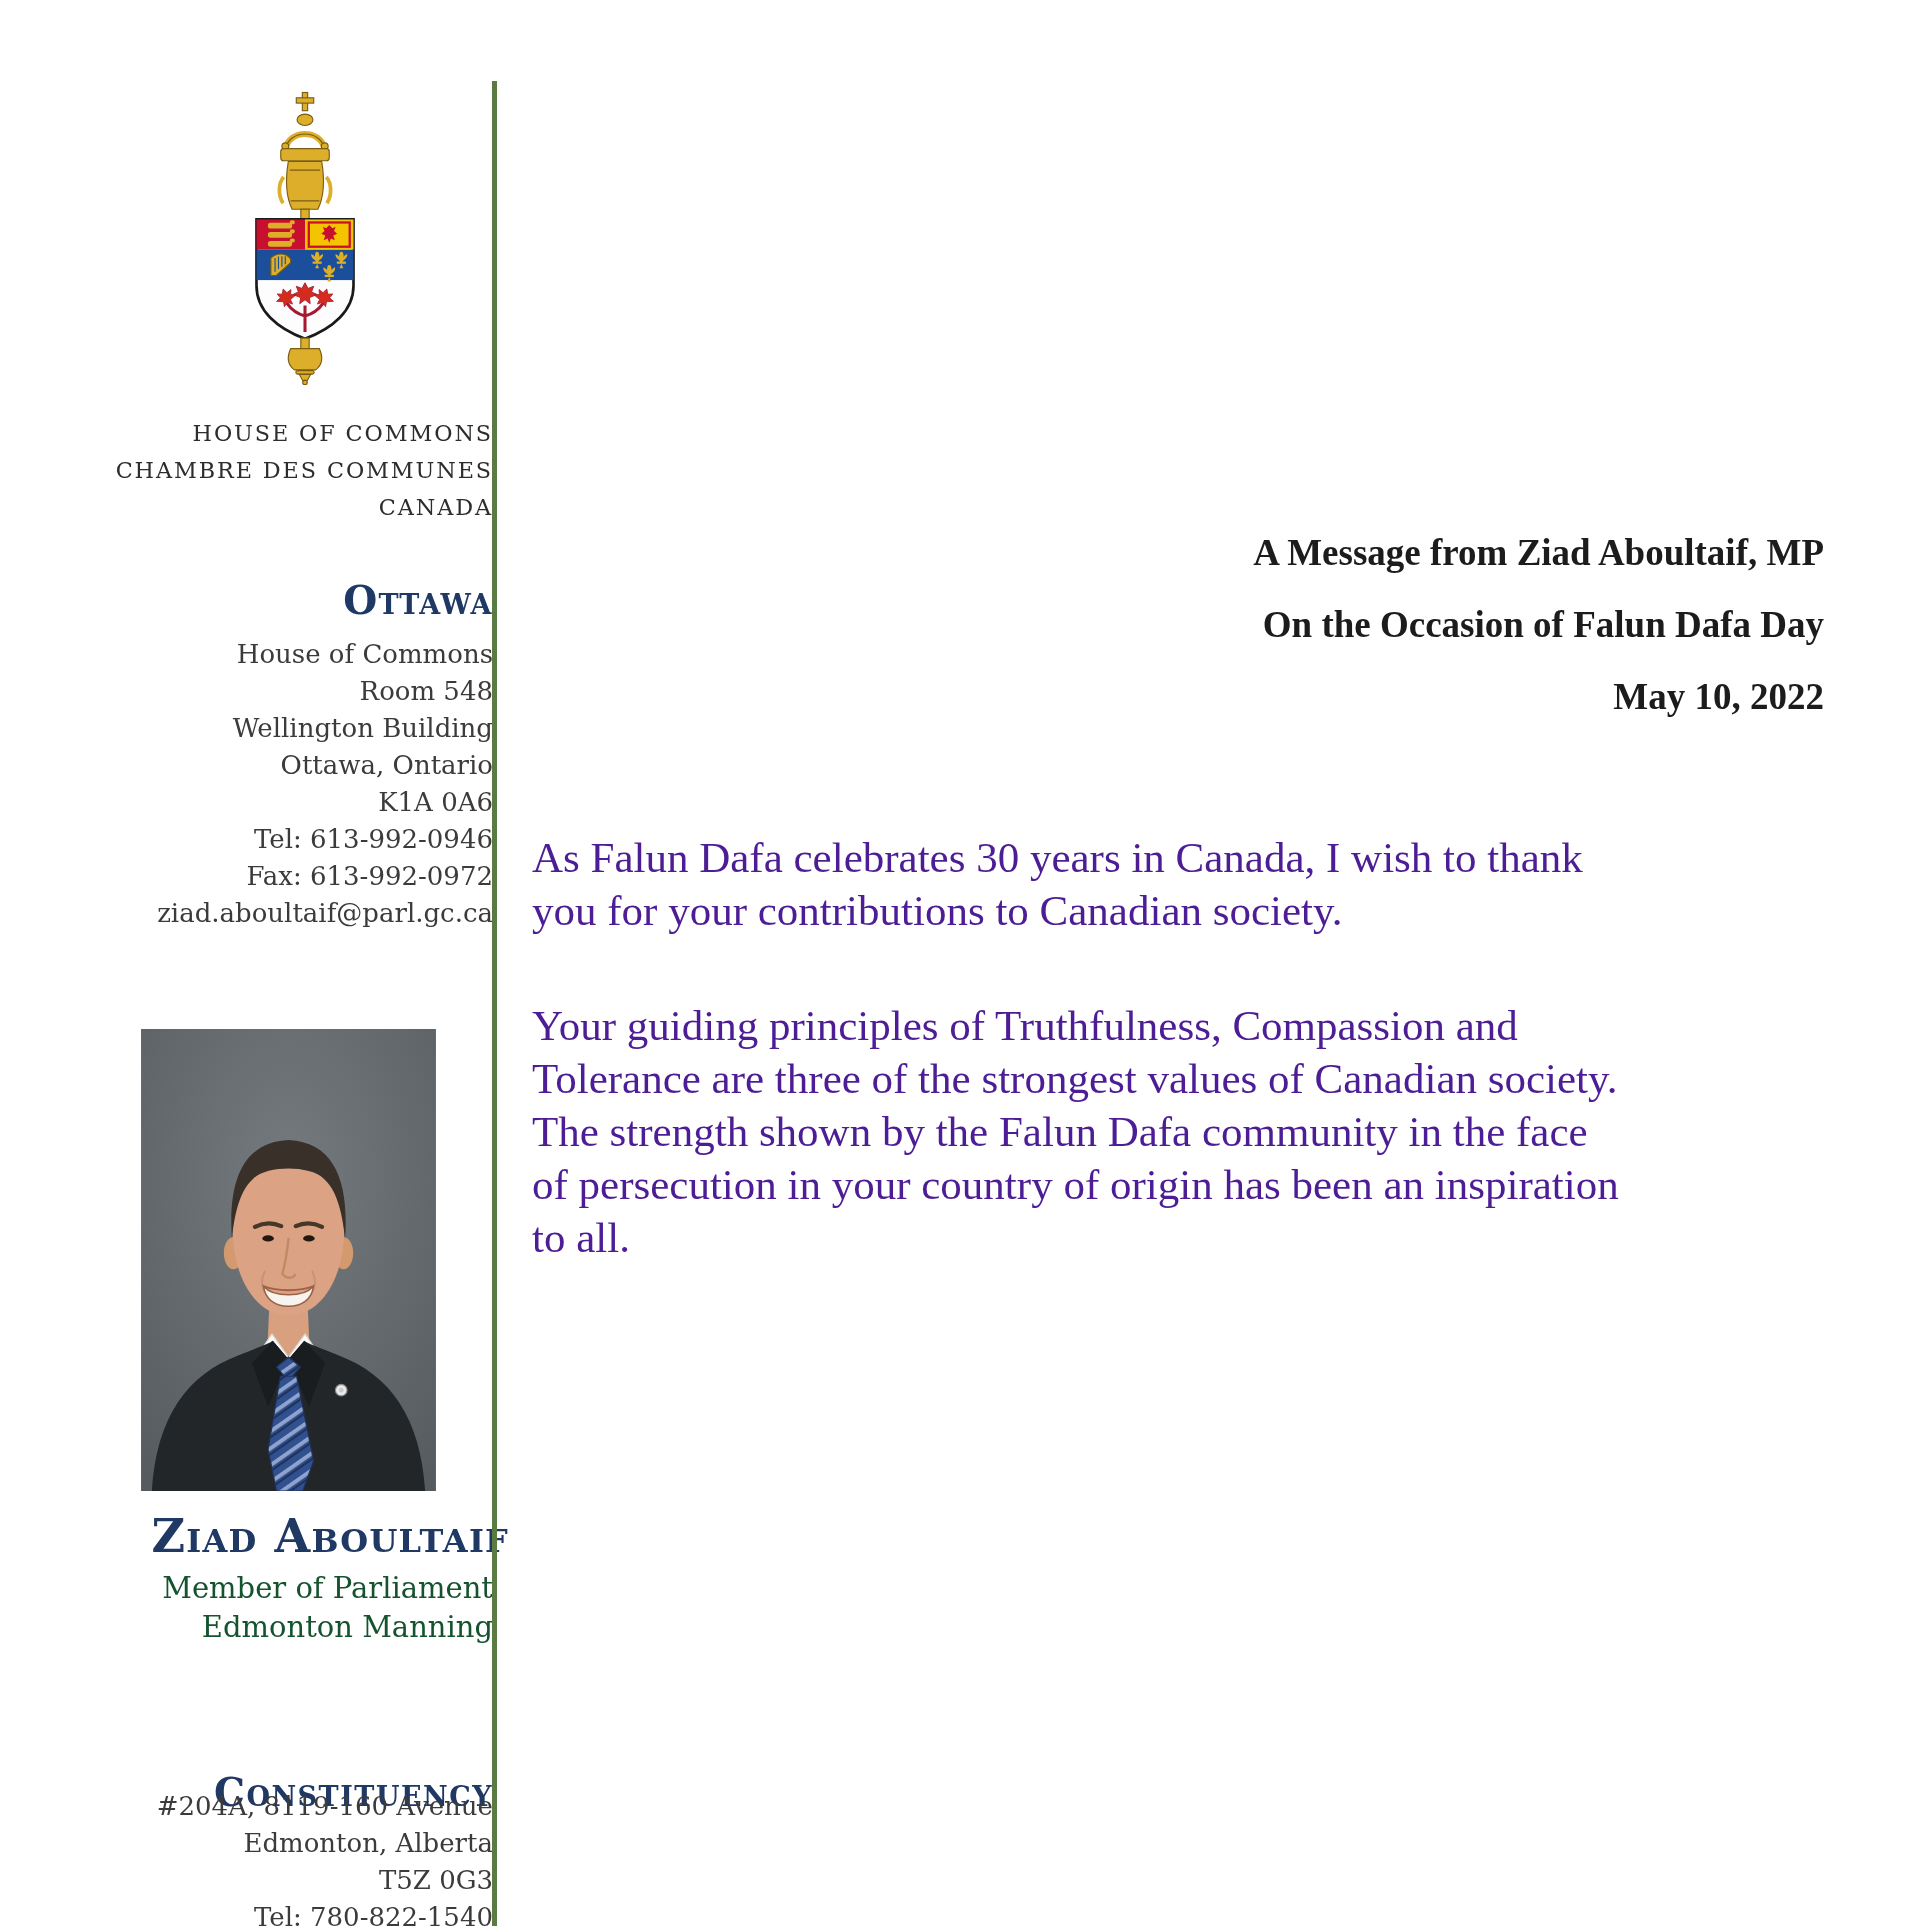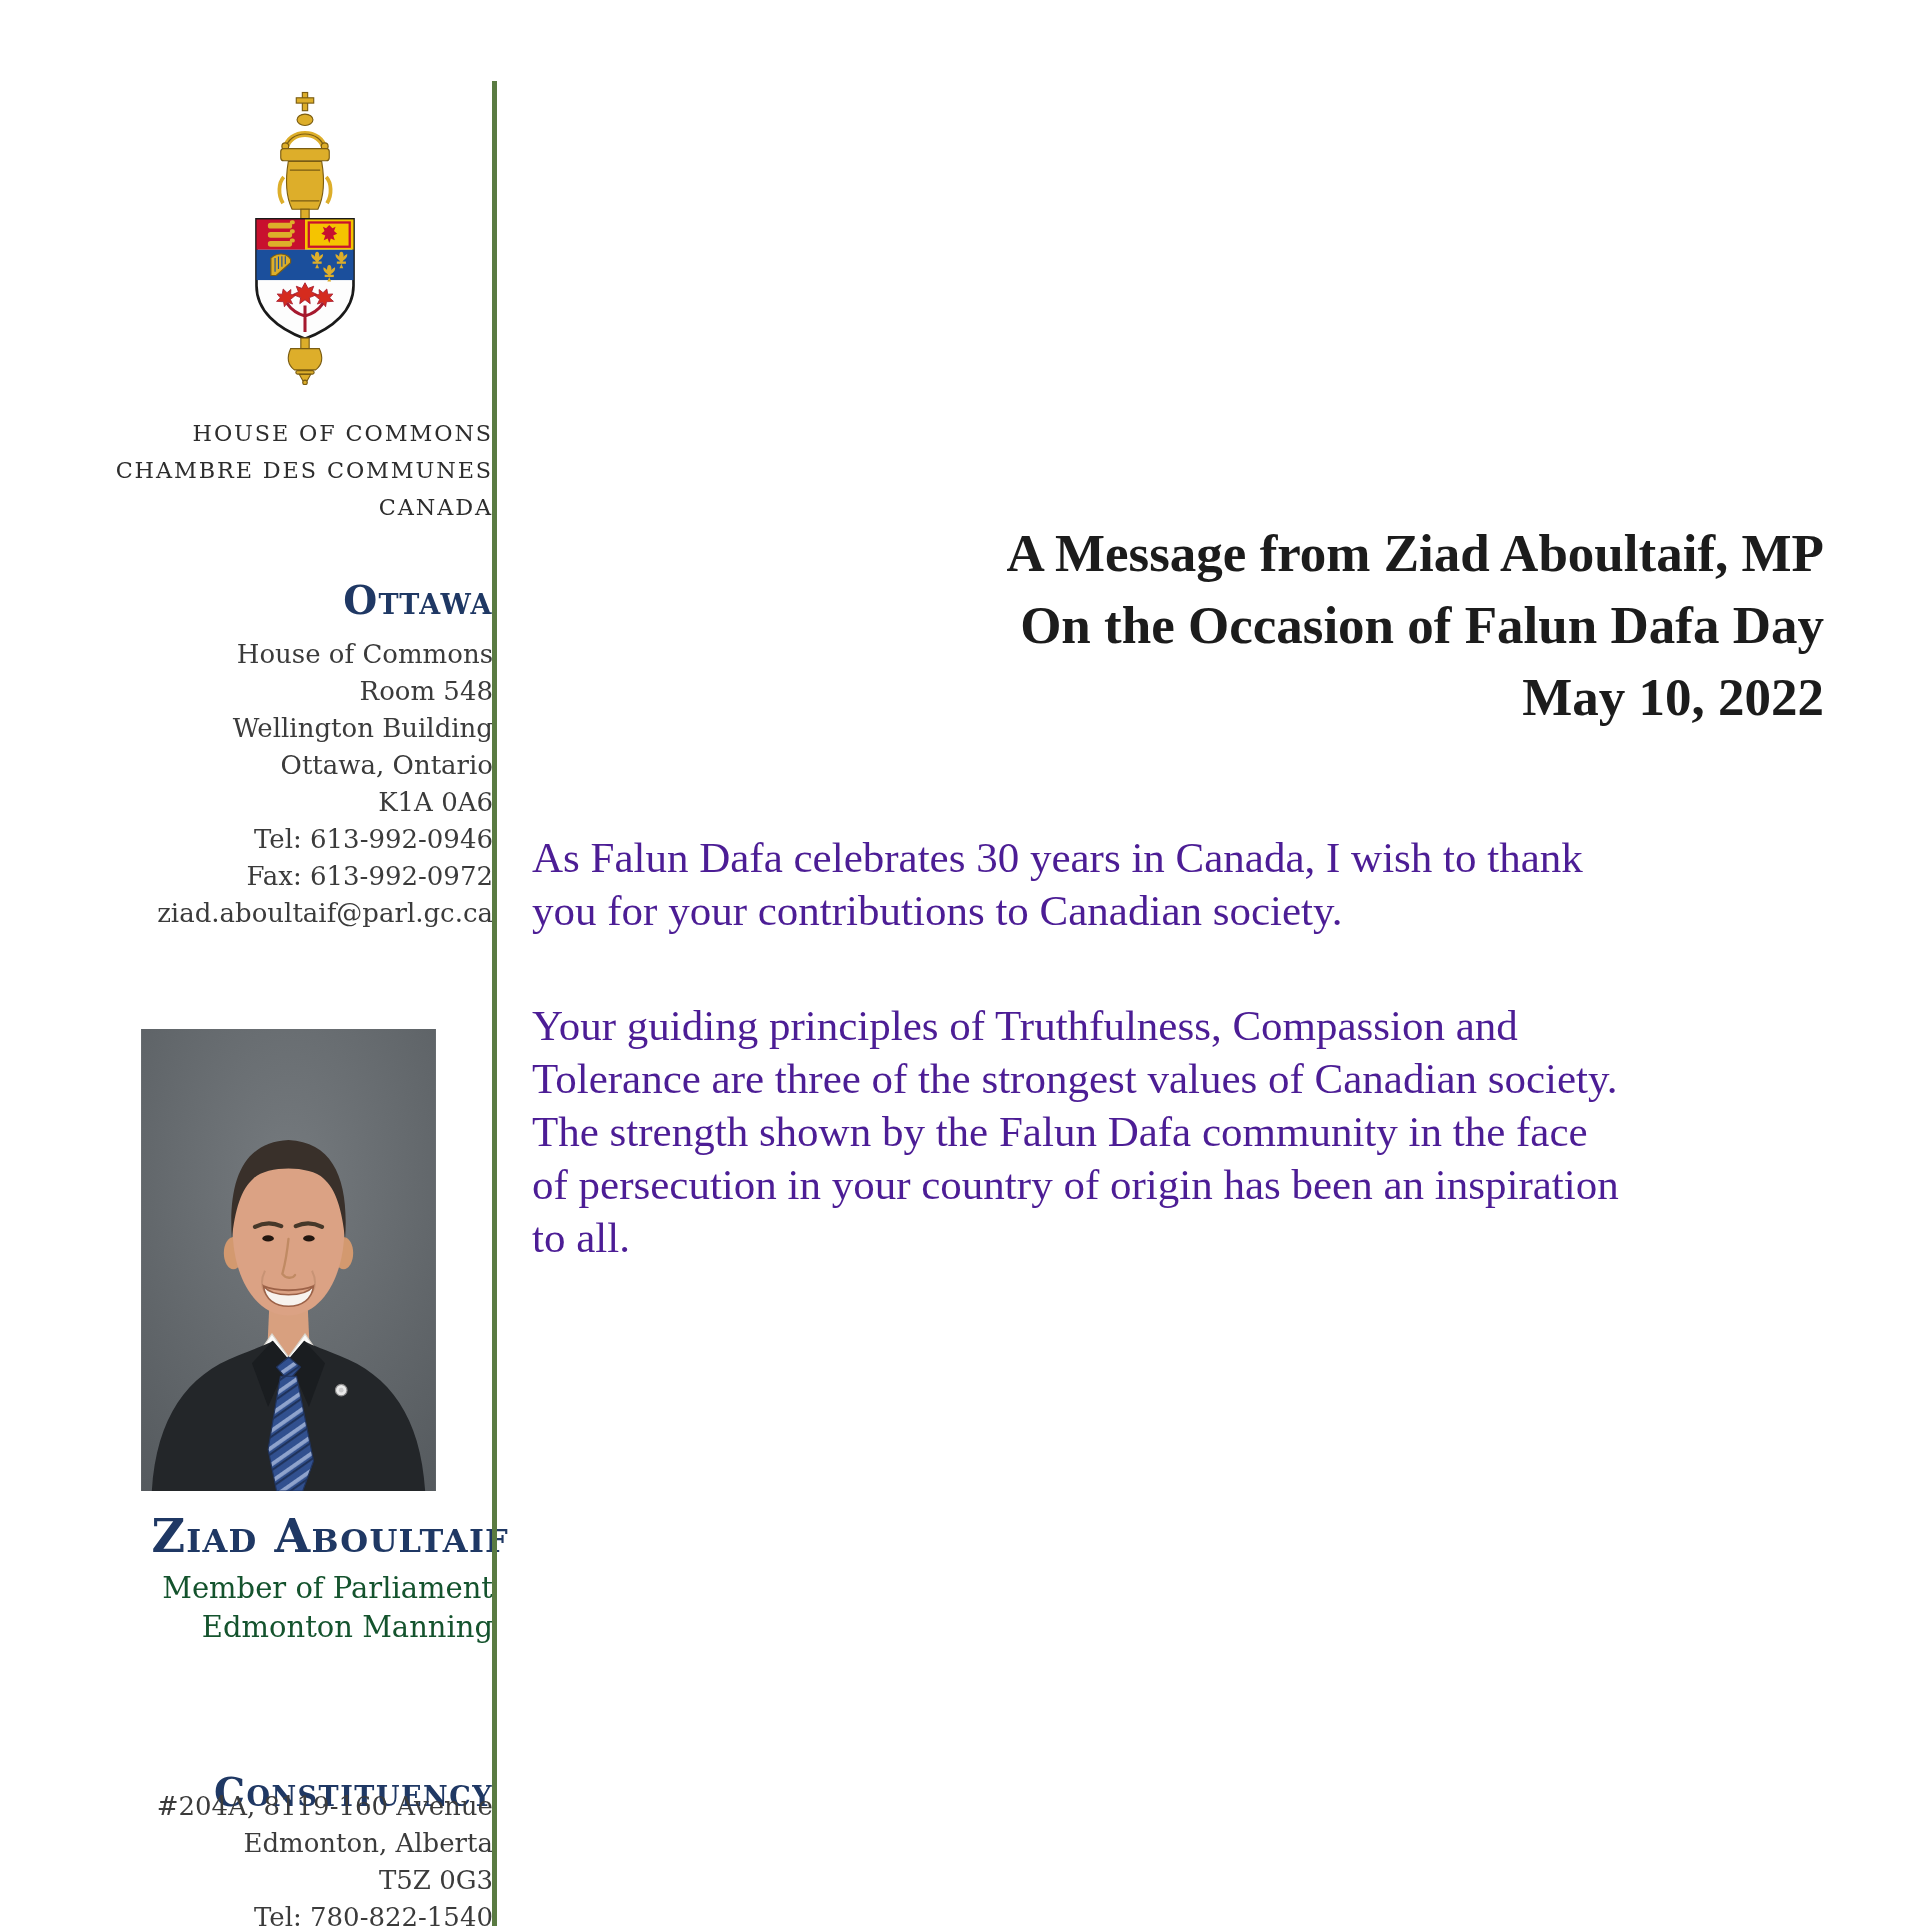--- a/index.html
+++ b/index.html
@@ -43,21 +43,21 @@
     font-size:26px;line-height:37px;color:#3b3b3b;
   }
 
   
   #divider{left:492px;top:81px;width:5.4px;height:2385px;background:#5a7b42;}
 
   
   #message-title{
     left:532px;top:517px;width:1292px;
     font-family:"Liberation Serif",serif;font-weight:bold;
-    font-size:53px;line-height:72px;color:#1c1c1c;
+    font-size:37px;line-height:72px;color:#1c1c1c;
   }
   #message-body{left:532px;top:831px;width:1302px;
     font-family:"Liberation Serif",serif;
     font-size:43px;line-height:53px;color:#4c1d95;
   }
   #message-body p{margin:0 0 62px 0;}
 </style>
 </head>
 <body>
 

